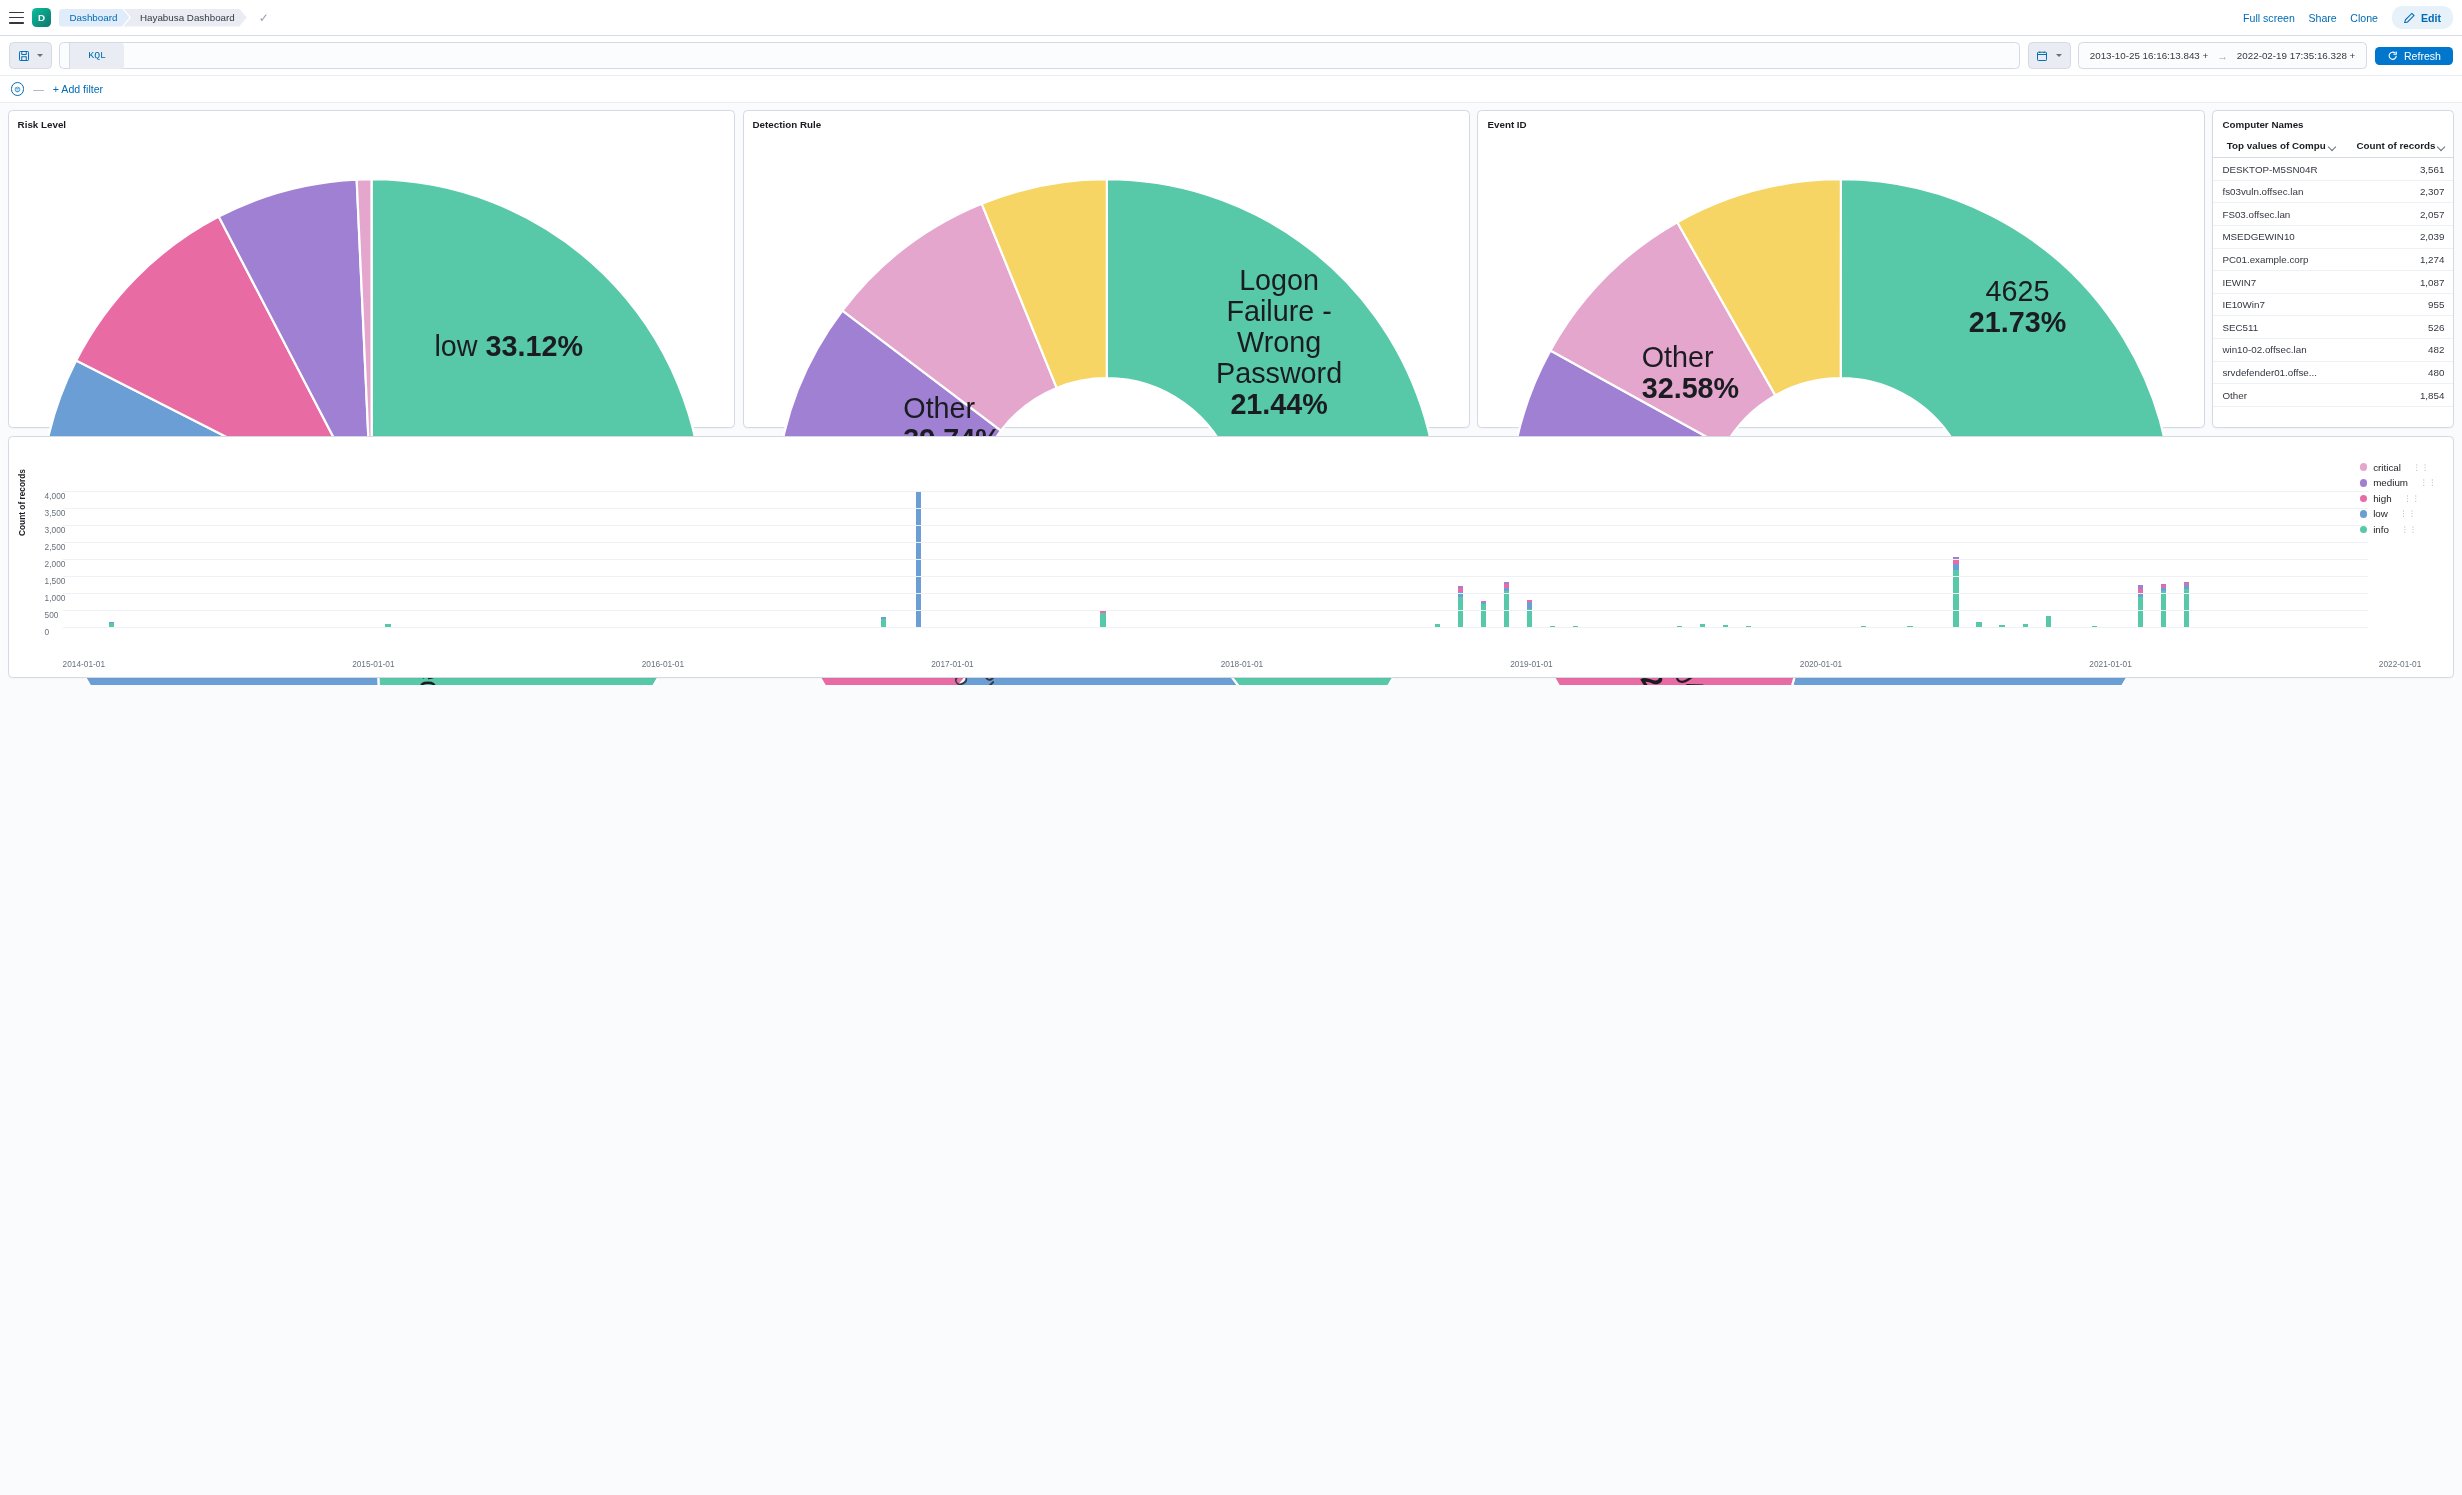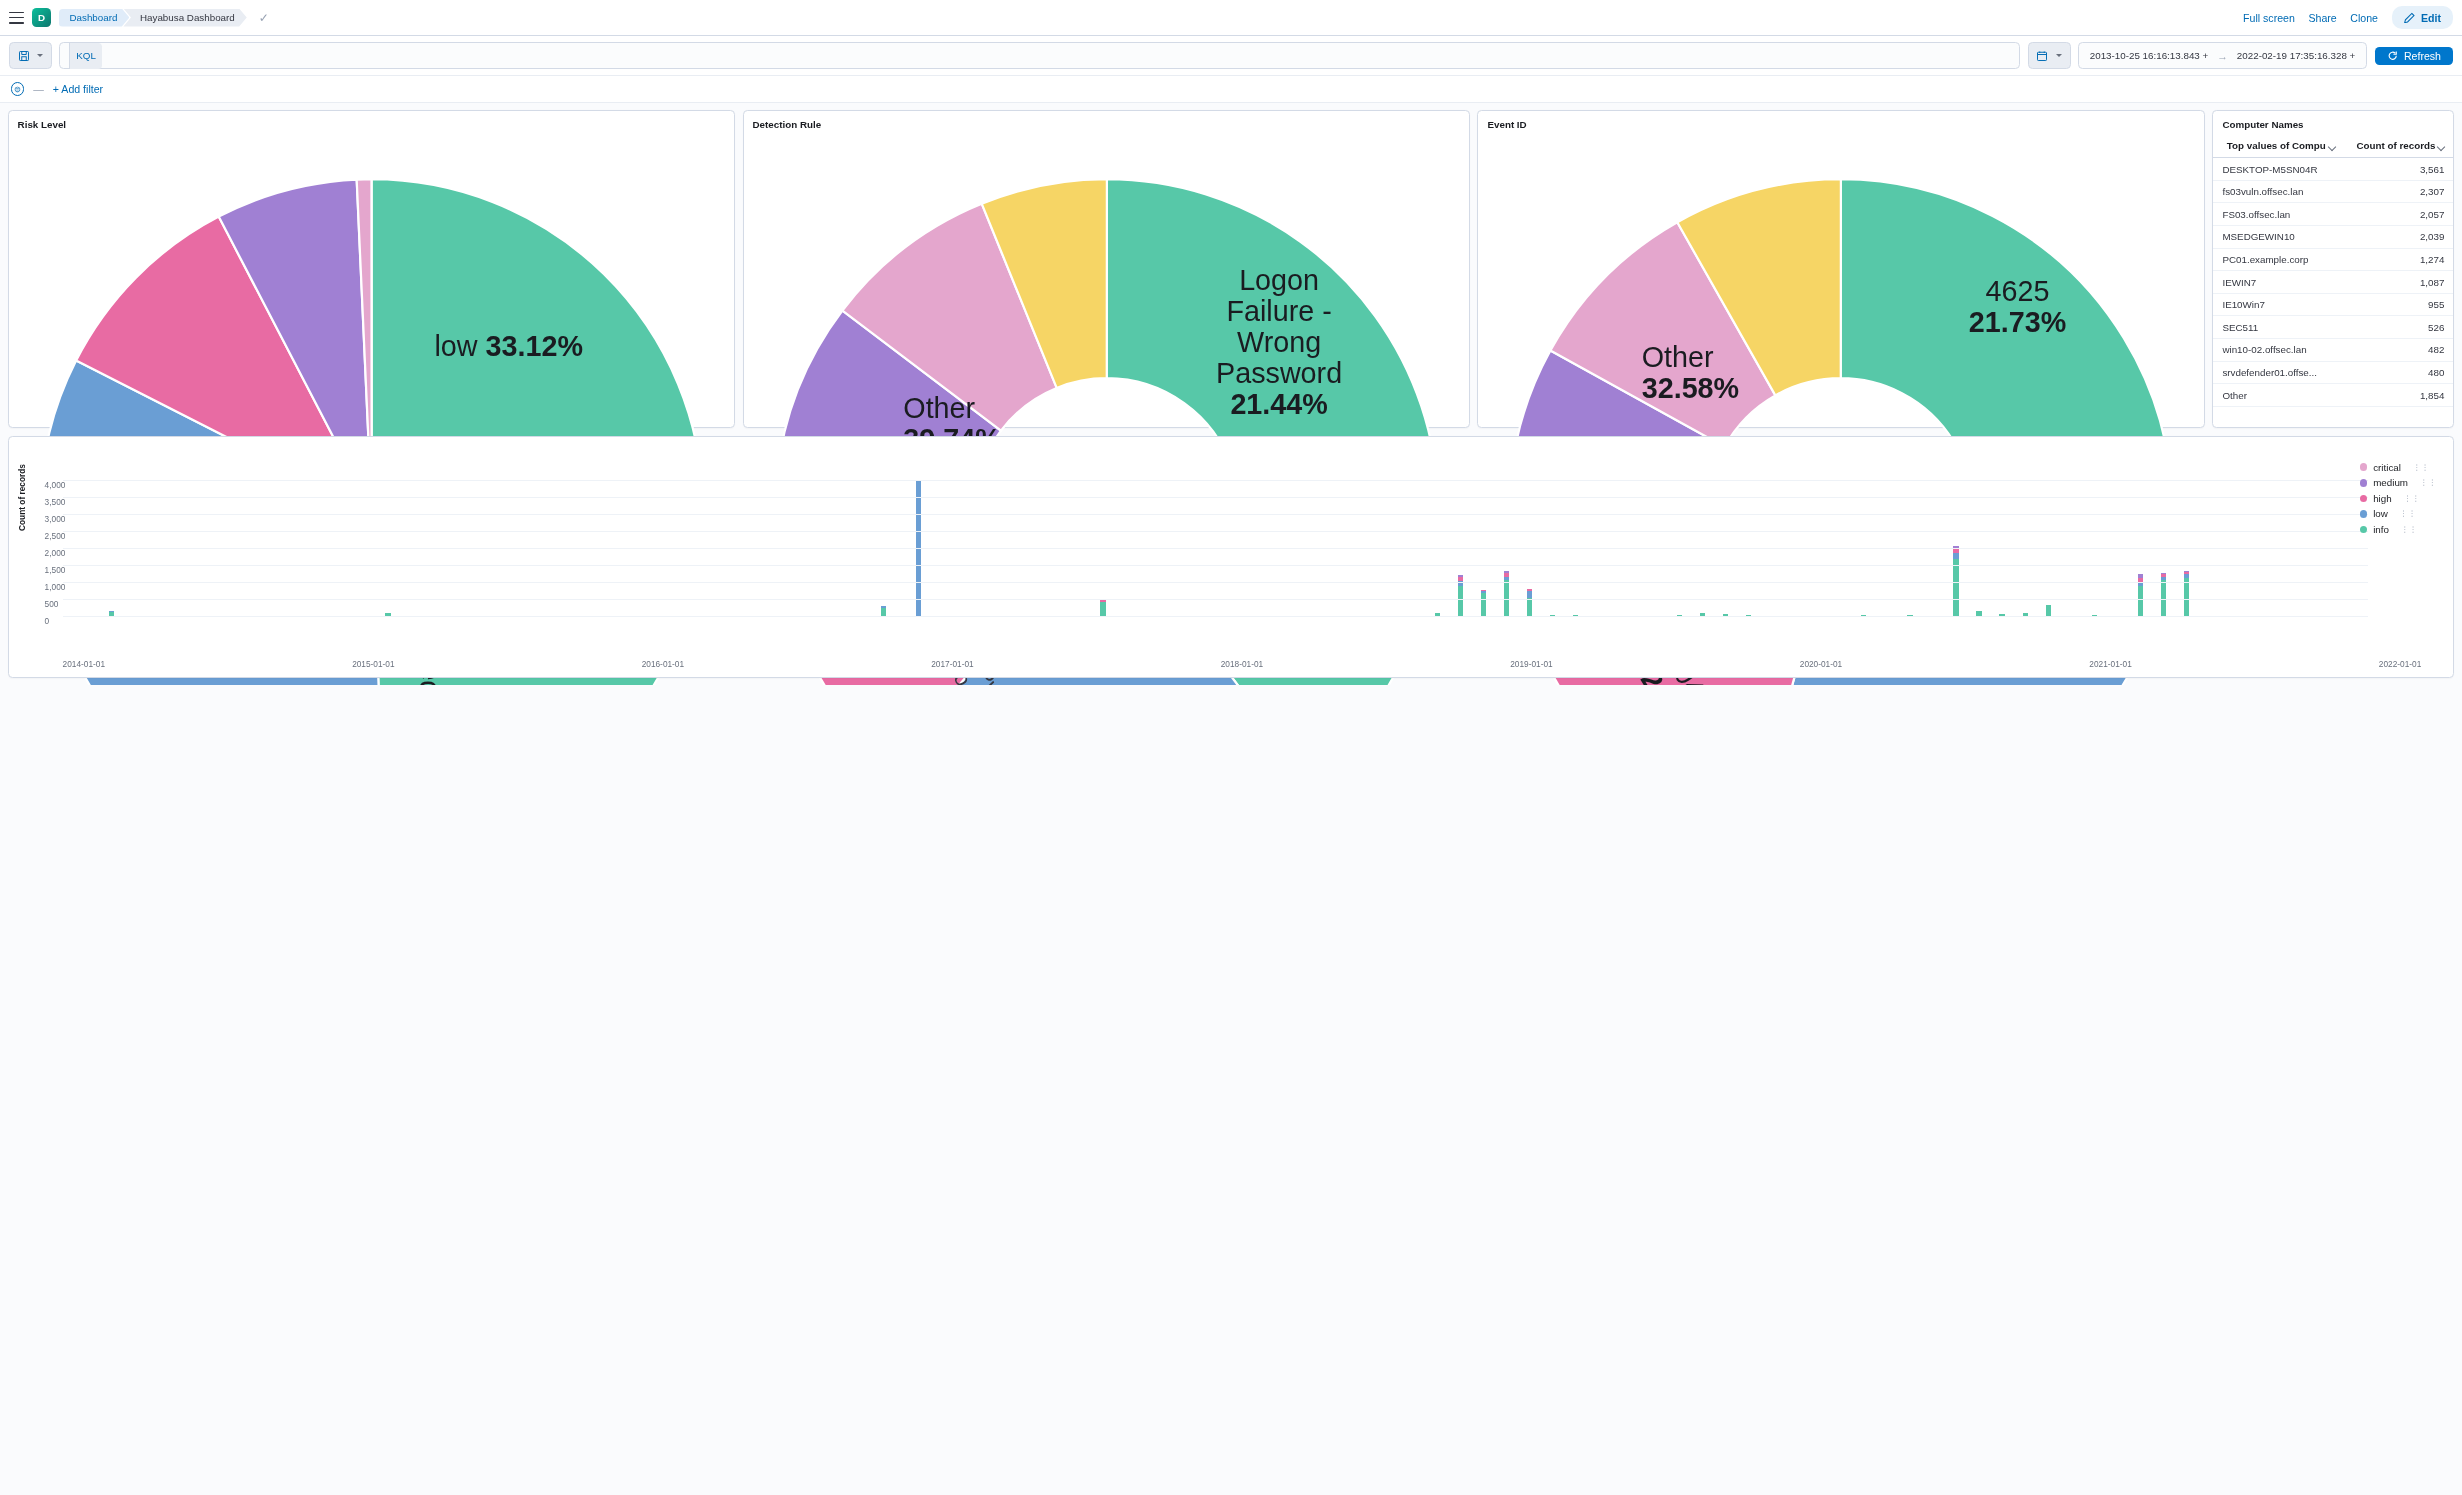--- a/index.html
+++ b/index.html
@@ -14,21 +14,21 @@
 .bc-1 { background: #e0ecf9; color: #006bb4; }
 .bc-2 { background: #e9edf3; color: #343741; margin-left: -6px; clip-path: polygon(0 0, calc(100% - 7.6px) 0, 100% 50%, calc(100% - 7.6px) 100%, 0 100%, 7.6px 50%); padding-left: 16.6px; border-radius:0 3.8px 3.8px 0 }
 .bc-1 { clip-path: polygon(0 0, calc(100% - 7.6px) 0, 100% 50%, calc(100% - 7.6px) 100%, 0 100%); }
 .topbar-right { margin-left: auto; display: flex; align-items: center; gap: 13.6px; }
 .link-btn { color: #006bb4; font-size: 10.6px; cursor: pointer; font-weight: 500; }
 .edit-btn { background: #e6f1fa; color: #006bb4; padding: 5.3px 12px; border-radius: 10px; display: flex; align-items: center; gap: 6px; font-weight: 700; cursor: pointer; }
 .query-row { display: flex; gap: 7.6px; padding: 6px 9px; background: #fff; border-bottom: 0.8px solid #e9edf3; align-items: center; }
 .filter-btn, .cal-btn { background: #e9edf3; border: 0.8px solid #d3dae6; border-radius: 4.5px; height: 27px; display: flex; align-items: center; padding: 0 7.6px; gap: 4.5px; cursor: pointer; color: #69707d;}
 .search-box { flex: 1; display: flex; align-items: center; background: #fbfcfd; border: 0.8px solid #d3dae6; border-radius: 4.5px; height: 27px; padding: 0 9px; }
 .search-box input { flex: 1; border: none; outline: none; background: transparent; font-size: 10.6px; color: #343741; }
-.kql-badge { color: #006bb4; font-size: 9.8px; font-weight: 500; padding: 0 6px; background:#e9edf3; height:26px; display:flex; align-items:center; margin-right:-8.3px; border-radius:0 3.8px 3.8px 0; border-left:0.8px solid #d3dae6;}
+.kql-badge { color: #006bb4; font-size: 9.8px; font-weight: 500; padding: 0 18px; background:#e9edf3; height:26px; display:flex; align-items:center; margin-right:-8.3px; border-radius:0 3.8px 3.8px 0; border-left:0.8px solid #d3dae6;font-family:Liberation Mono, monospace;}
 .date-range { display: flex; align-items: center; background: #fbfcfd; border: 0.8px solid #d3dae6; border-radius: 4.5px; height: 27px; padding: 0 10.6px; gap: 9px; font-size: 9.8px; color: #343741; flex-shrink:0;}
 .refresh-btn { background: #07c; color: #fff; border-radius: 4.5px; height: 18px; padding: 0 12px; display: flex; align-items: center; gap: 6px; font-weight: 500; cursor: pointer; flex-shrink:0;}
 .filter-row { padding: 6px 10.6px; display: flex; align-items: center; gap: 9px; background:#fff; border-bottom:0.8px solid #e9edf3;}
 .filter-icon-o { width: 13.6px; height: 13.6px; border: 1.1px solid #006bb4; border-radius: 50%; position: relative; color:#006bb4; display:flex;align-items:center;justify-content:center;font-size:8.3px;}
 .add-filter { color: #006bb4; font-size: 10.6px; cursor: pointer; font-weight: 500;}
 .dashboard { padding: 7.6px; display: flex; flex-direction: column; gap: 7.6px; }
 .panel-row { display: flex; gap: 7.6px; }
 .panel { background: #fff; border: 0.8px solid #d3dae6; border-radius: 4.5px; box-shadow: 0 0.8px 1.5px rgba(0,0,0,0.03); padding: 7.6px 9px; display: flex; flex-direction: column; }
 .panel-title { font-size: 9.8px; font-weight: 700; color: #1a1c21; margin-bottom: 4.5px; }
 .pie-panel { flex: 1; height: 318px; }
@@ -37,21 +37,21 @@
 .chart-body { flex: 1; position: relative;}
 .donut-wrap { width:100%; height:100%;}
 .slice-label { font-size: 13px; fill: #1a1c21; }
 .slice-label-sm { font-size: 10px; fill: #343741; }
 .bold { font-weight: 700; }
 table { width: 100%; border-collapse: collapse; font-size: 9.8px; }
 th { text-align: right; padding: 6px 9px; font-weight: 700; color: #1a1c21; border-bottom: 0.8px solid #d3dae6; cursor: pointer; }
 th:last-child, td:last-child { text-align: right; }
 td { padding: 5.3px 9px; border-bottom: 0.8px solid #eef2f7; color: #343741; }
 .risk-panel { height: 242px; position: relative;}
-.time-axis { display: flex; justify-content: space-between; padding: 0 23px 0 45px; font-size: 8.3px; color: #69707d; margin-top: 12px;}
+.time-axis { display: flex; justify-content: space-between; padding: 0 23px 0 45px; font-size: 8.3px; color: #69707d; margin-top: 1px;}
 .y-axis-label { position: absolute; left: 4.5px; top: 50%; transform: rotate(-90deg) translateX(30%); transform-origin: left center; font-size: 8.3px; font-weight: 700; color: #1a1c21; }
 .x-axis-label { text-align: center; font-size: 8.3px; font-weight: 700; color: #1a1c21; margin-top: 7.6px;}
 .legend { position: absolute; right: 7.6px; top: 15px; font-size: 9.8px; }
 .legend-row { display: flex; align-items: center; gap: 6px; padding: 2.3px 0; }
 .swatch { width: 7.6px; height: 7.6px; border-radius: 50%; }
 .more-dots { color: #98a2b3; letter-spacing: 0.8px; font-size: 7.6px; margin-left:6px;}
 .chevron { display:inline-block; width:0; height:0; border-left:3px solid transparent; border-right:3px solid transparent; border-top:3.8px solid #69707d; margin-left:3px; vertical-align:middle;}
 .sort-ico { display:inline-block; width:6px; height:6px; border-right:1.1px solid #69707d; border-bottom:1.1px solid #69707d; transform:rotate(45deg); margin-left:3px; vertical-align:middle;}
 .arrow-r { color:#98a2b3; font-size:10.6px;}
 .check-ico { color:#98a2b3; margin-left:4.5px; font-size:12px;}

